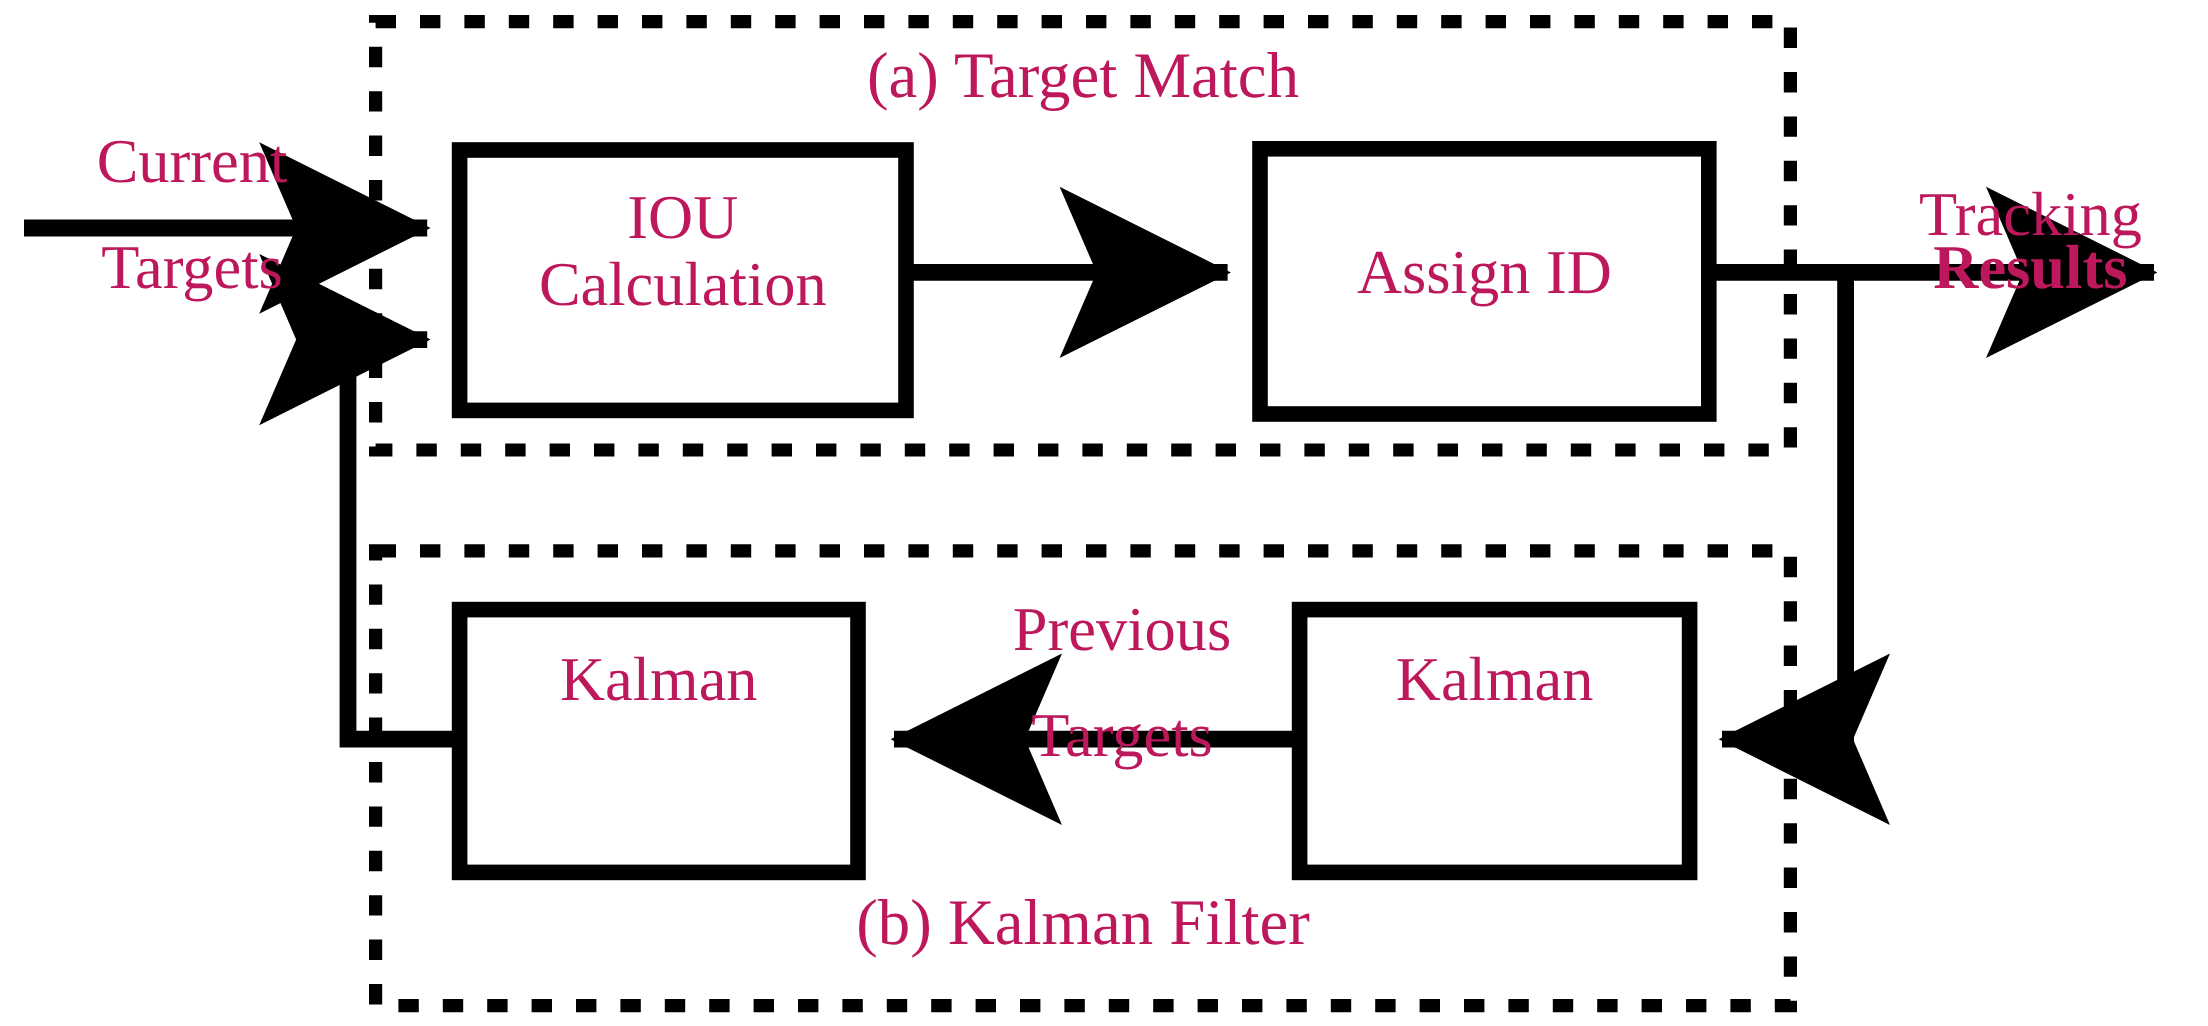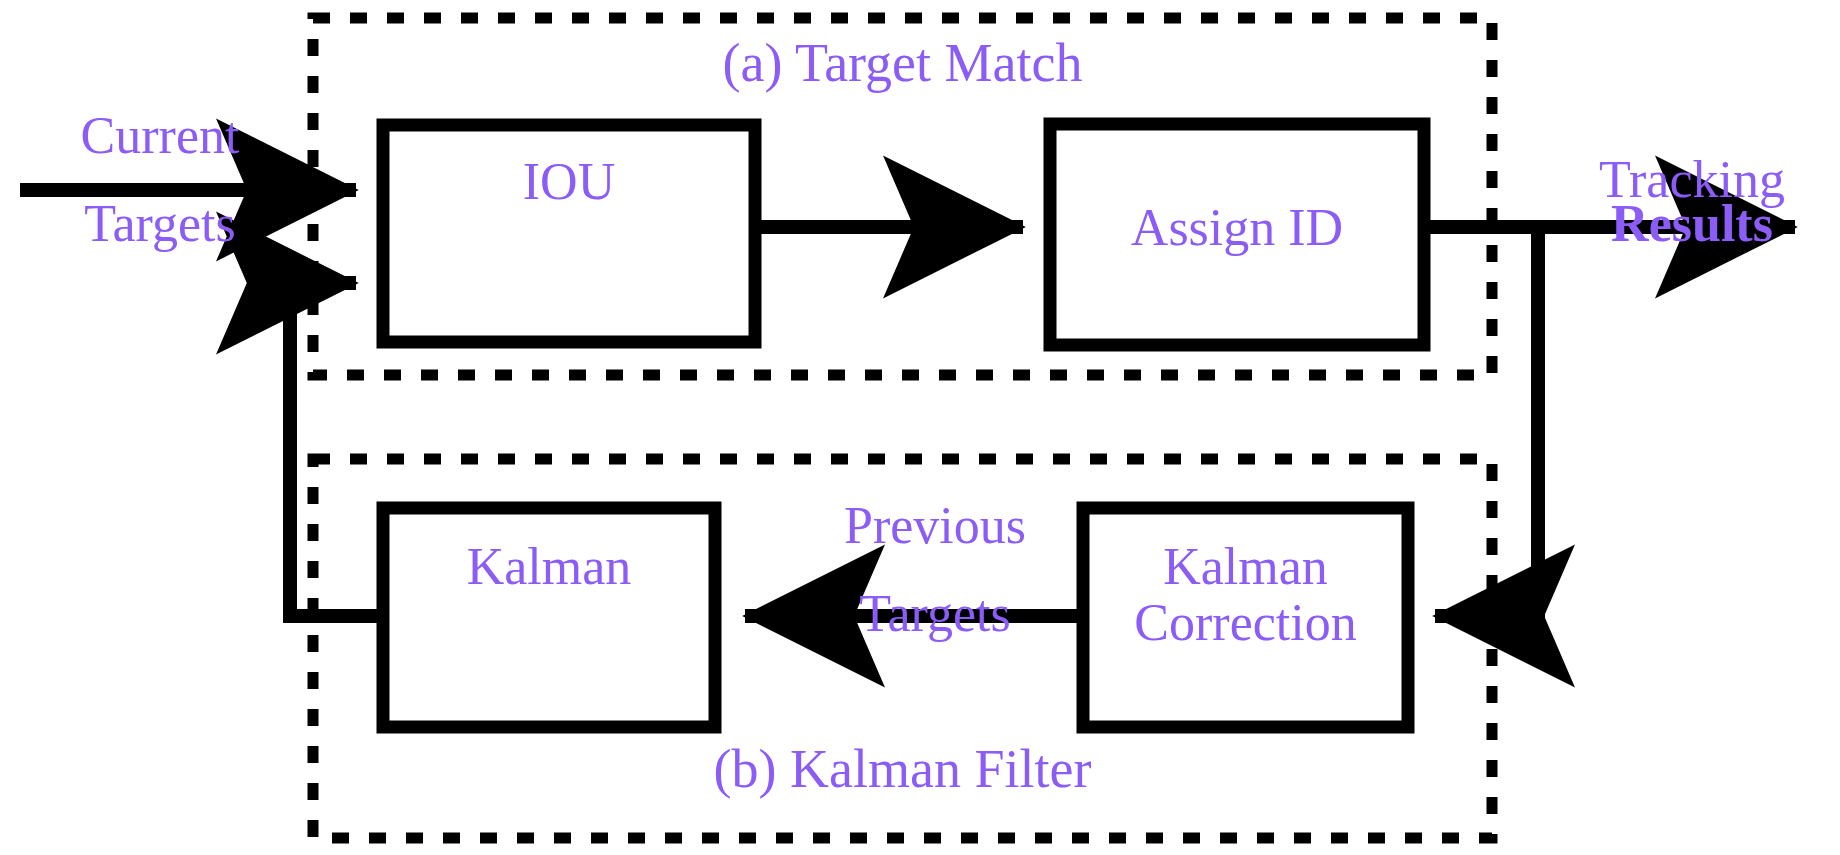--- a/index.html
+++ b/index.html
@@ -21,21 +21,21 @@
     position: absolute;
     left: 0;
     top: 0;
     width: 1840px;
     height: 855px;
   }
   .lbl {
     position: absolute;
     text-align: center;
     line-height: 1.02;
-    color: #8b5cf6;
+    color: #be185d;
     white-space: nowrap;
     font-family: "Liberation Serif", "DejaVu Serif", serif;
   }
   .box-label {
     font-size: 52px;
     line-height: 1.08;
   }
   .group-title {
     font-size: 54px;
   }
@@ -87,33 +87,33 @@
   <div class="lbl group-title" style="left:313px; top:36px; width:1179px;">
     <span>(a) Target Match</span>
   </div>
 
   <div class="lbl group-title" style="left:313px; top:742px; width:1179px;">
     <span>(b) Kalman Filter</span>
   </div>
 
   <div class="lbl box-label" style="left:383px; top:154px; width:372px;">
     <div>IOU</div>
+    <div>Calculation</div>
   </div>
 
   <div class="lbl box-label" style="left:1050px; top:200px; width:374px;text-align:center;">
     <div>Assign ID</div>
   </div>
 
   <div class="lbl box-label" style="left:383px; top:539px; width:332px;">
     <div>Kalman</div>
   </div>
 
   <div class="lbl box-label" style="left:1083px; top:539px; width:325px;">
     <div>Kalman</div>
-    <div>Correction</div>
   </div>
 
   <div class="lbl edge-label" style="left:25px; top:108px; width:270px;">
     <span>Current</span>
   </div>
   <div class="lbl edge-label" style="left:25px; top:196px; width:270px;">
     <span>Targets</span>
   </div>
 
   <div class="lbl edge-label" style="left:1552px; top:108px; width:280px;margin-top:44px;">

